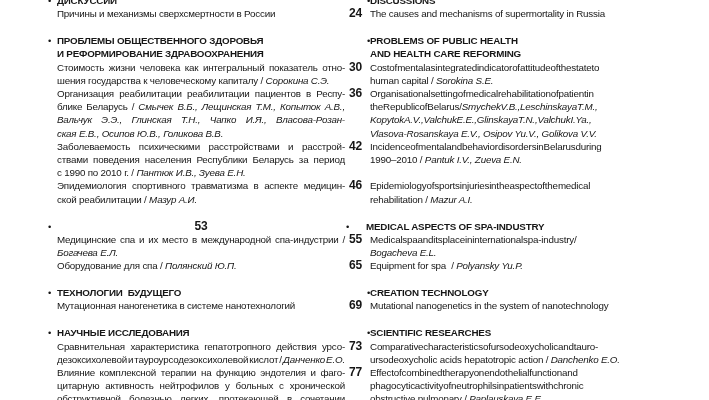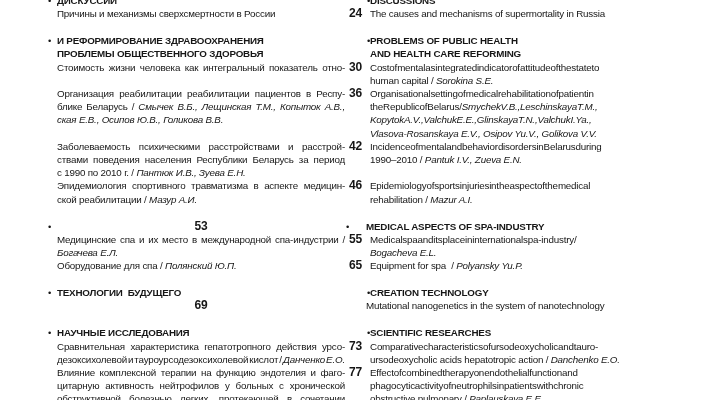--- a/index.html
+++ b/index.html
@@ -52,22 +52,22 @@
             <div class="ln last"><span>The causes and mechanisms of supermortality in Russia</span></div>
           </div>
         </div>
       </div>
       <div class="section">
         <div class="row">
           <div class="cell">
             <span class="bullet">•</span>
           </div>
           <div class="cell">
+            <div class="ln last hl"><span>ПРОБЛЕМЫ ОБЩЕСТВЕННОГО ЗДОРОВЬЯ</span></div>
             <div class="ln last hl"><span>И РЕФОРМИРОВАНИЕ ЗДРАВООХРАНЕНИЯ</span></div>
-            <div class="ln last hl"><span>ПРОБЛЕМЫ ОБЩЕСТВЕННОГО ЗДОРОВЬЯ</span></div>
           </div>
           <div class="cell num"></div>
           <div class="cell">
             <span class="bullet">•</span>
           </div>
           <div class="cell">
             <div class="ln last hl"><span>PROBLEMS OF PUBLIC HEALTH</span></div>
             <div class="ln last hl"><span>AND HEALTH CARE REFORMING</span></div>
           </div>
         </div>
@@ -76,20 +76,21 @@
           <div class="cell">
             <div class="ln just">
               <span>Стоимость</span>
               <span>жизни</span>
               <span>человека</span>
               <span>как</span>
               <span>интегральный</span>
               <span>показатель</span>
               <span>отно-</span>
             </div>
+            <div class="ln last"><span>шения государства к человеческому капиталу / </span><span class="it">Сорокина С.Э.</span></div>
           </div>
           <div class="cell num">30</div>
           <div class="cell"></div>
           <div class="cell">
             <div class="ln just">
               <span>Cost</span>
               <span>of</span>
               <span>mental</span>
               <span>as</span>
               <span>integrated</span>
@@ -119,20 +120,29 @@
               <span>блике</span>
               <span>Беларусь</span>
               <span>/</span>
               <span class="it">Смычек</span>
               <span class="it">В.Б.,</span>
               <span class="it">Лещинская</span>
               <span class="it">Т.М.,</span>
               <span class="it">Копыток</span>
               <span class="it">А.В.,</span>
             </div>
+            <div class="ln just">
+              <span class="it">Вальчук</span>
+              <span class="it">Э.Э.,</span>
+              <span class="it">Глинская</span>
+              <span class="it">Т.Н.,</span>
+              <span class="it">Чапко</span>
+              <span class="it">И.Я.,</span>
+              <span class="it">Власова-Розан-</span>
+            </div>
             <div class="ln last"><span class="it">ская Е.В., Осипов Ю.В., Голикова В.В.</span></div>
           </div>
           <div class="cell num">36</div>
           <div class="cell"></div>
           <div class="cell">
             <div class="ln just">
               <span>Organisational</span>
               <span>setting</span>
               <span>of</span>
               <span>medical</span>
@@ -304,20 +314,23 @@
           <div class="cell num"></div>
           <div class="cell">
             <span class="bullet">•</span>
           </div>
           <div class="cell">
             <div class="ln last hl"><span>CREATION TECHNOLOGY</span></div>
           </div>
         </div>
         <div class="row">
           <div class="cell"></div>
+          <div class="cell">
+            <div class="ln last"><span>Мутационная наногенетика в системе нанотехнологий</span></div>
+          </div>
           <div class="cell num">69</div>
           <div class="cell"></div>
           <div class="cell">
             <div class="ln last"><span>Mutational nanogenetics in the system of nanotechnology</span></div>
           </div>
         </div>
       </div>
       <div class="section">
         <div class="row">
           <div class="cell">

